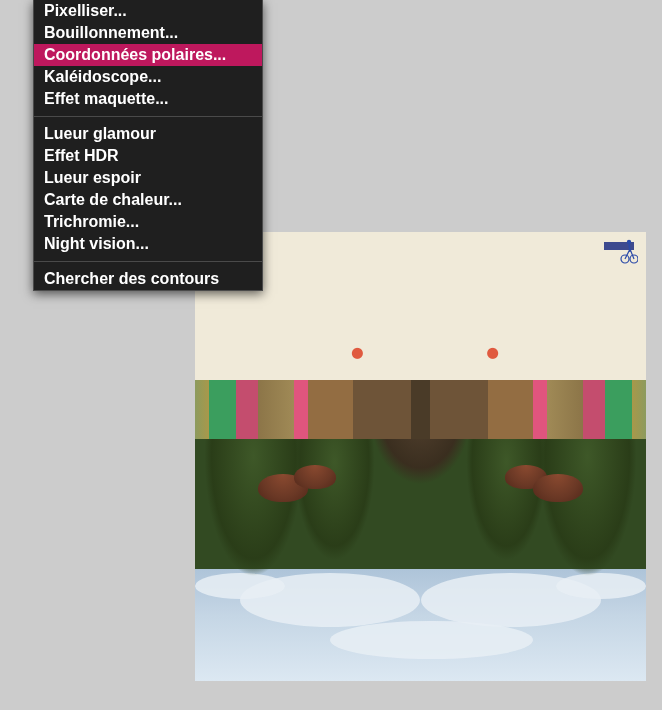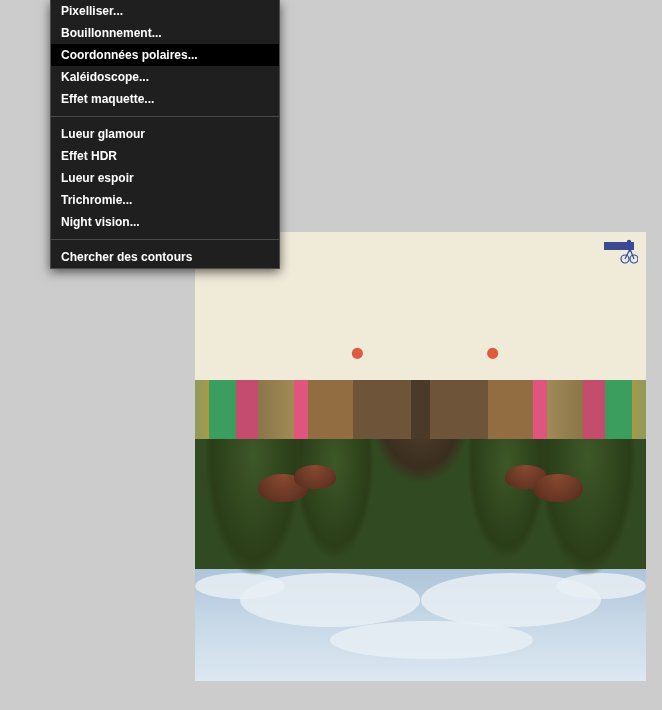--- a/index.html
+++ b/index.html
@@ -125,38 +125,38 @@
     .cyclist-r {
       position: absolute;
       top: 4px;
       right: 8px;
       width: 18px;
       height: 28px;
     }
 
     .context-menu {
       position: absolute;
-      left: 50px;
+      left: 33px;
       top: 0;
       width: 230px;
       background: #1f1f1f;
       border: 1px solid #4a4a4a;
       border-top: none;
       color: #ffffff;
-      font-size: 12px;
+      font-size: 16px;
       font-weight: bold;
       box-shadow: 0 3px 10px rgba(0,0,0,0.6);
     }
     .menu-item {
       padding: 2px 10px;
       line-height: 18px;
       white-space: nowrap;
     }
     .menu-item.highlighted {
-      background: #000000;
+      background: #be185d;
     }
     .menu-separator {
       height: 1px;
       background: #4a4a4a;
       margin: 6px 0;
     }
   </style>
 </head>
 <body>
 
@@ -196,17 +196,18 @@
 <div class="context-menu">
   <div class="menu-item">Pixelliser...</div>
   <div class="menu-item">Bouillonnement...</div>
   <div class="menu-item highlighted">Coordonnées polaires...</div>
   <div class="menu-item">Kaléidoscope...</div>
   <div class="menu-item">Effet maquette...</div>
   <div class="menu-separator"></div>
   <div class="menu-item">Lueur glamour</div>
   <div class="menu-item">Effet HDR</div>
   <div class="menu-item">Lueur espoir</div>
+  <div class="menu-item">Carte de chaleur...</div>
   <div class="menu-item">Trichromie...</div>
   <div class="menu-item">Night vision...</div>
   <div class="menu-separator"></div>
   <div class="menu-item">Chercher des contours</div>
 </div>
 
 </body></html>

